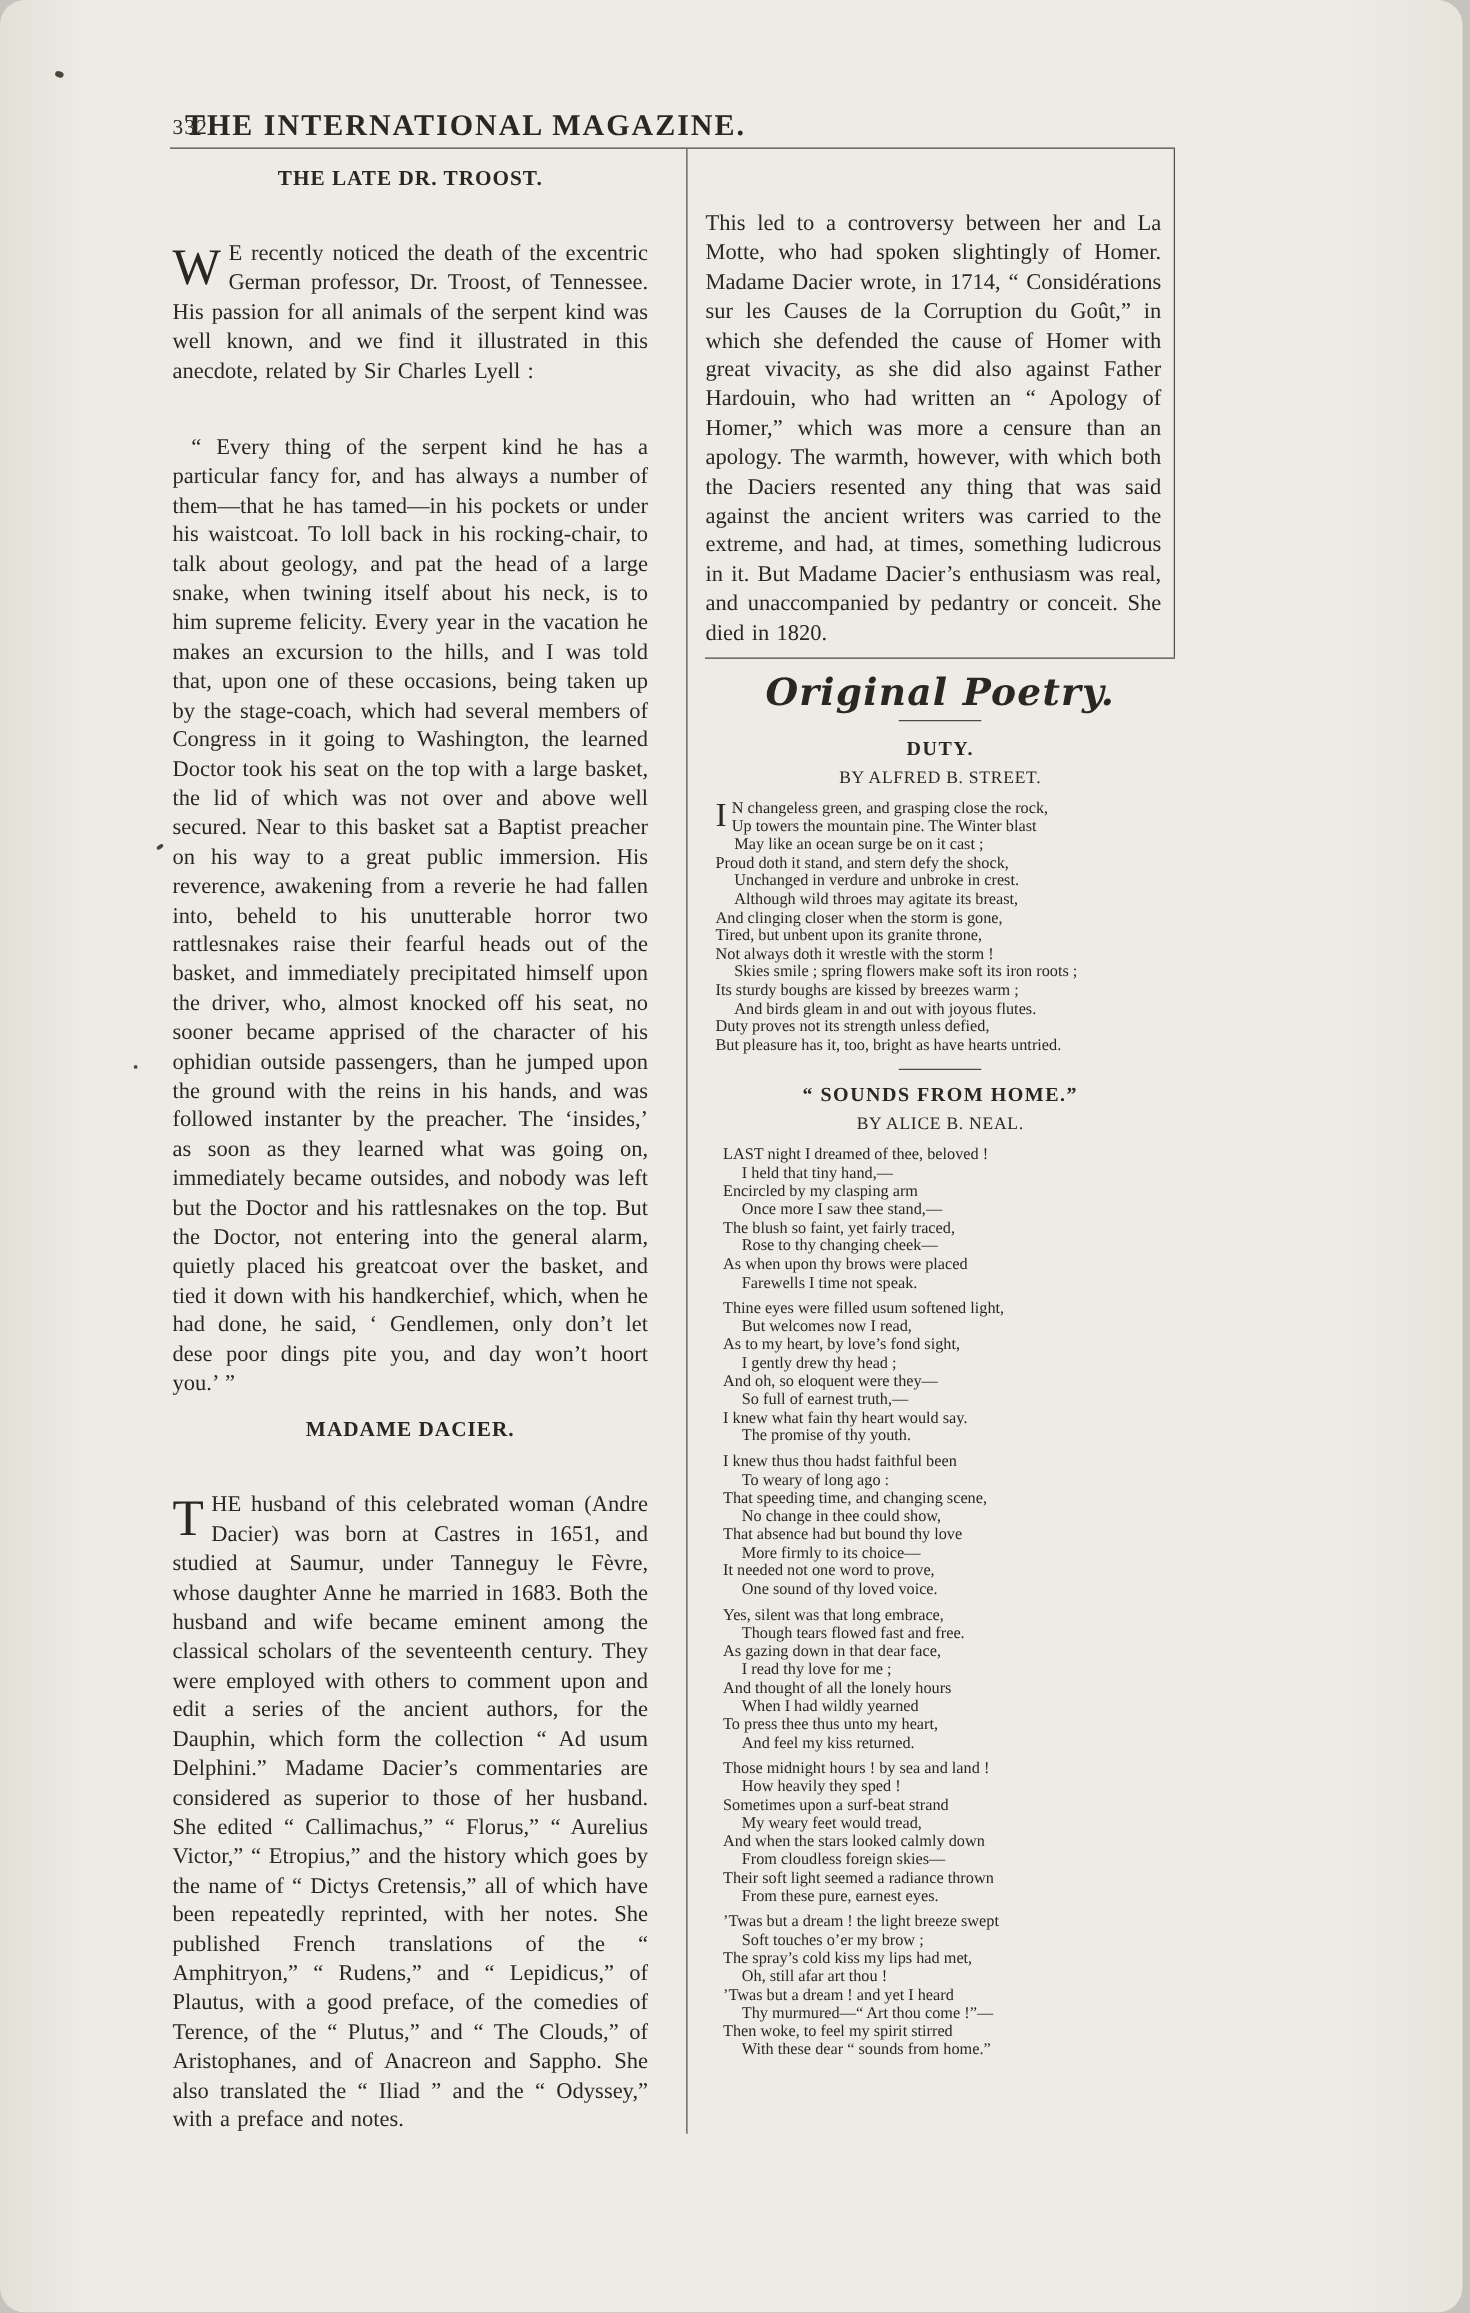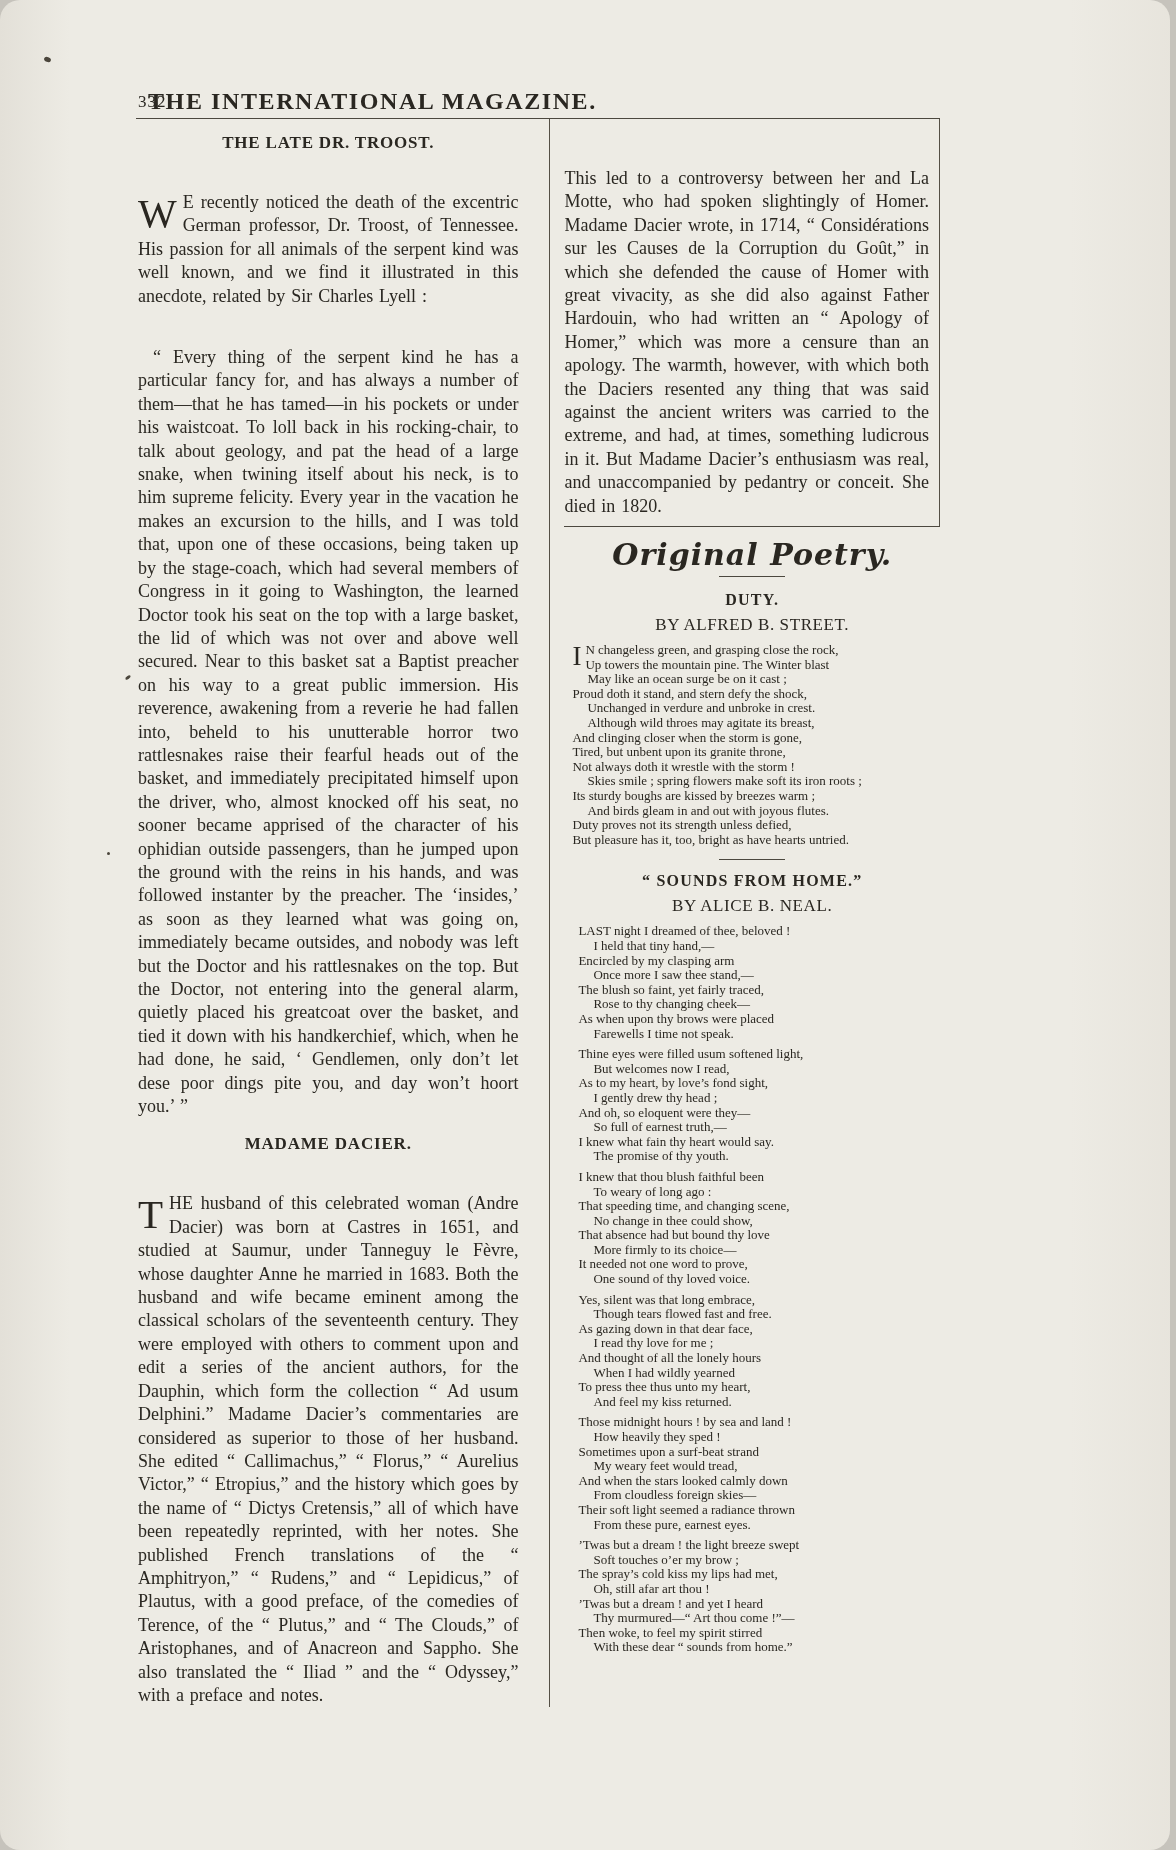--- a/index.html
+++ b/index.html
@@ -28,21 +28,21 @@
   .dropcap { float:left; font-size:41px; line-height:36px; padding:4px 6px 0 0; }
 
   .cont-wrap { border-right:1px solid #544f45; padding:10px 10px 8px 0; }
   .full-rule { border-top:1.5px solid #4c483f; margin:0 0 10px 0; }
 
   .fancy-head { text-align:center; font-family:"DejaVu Serif", serif; font-style:italic; font-weight:bold; font-size:30px; letter-spacing:1px; margin:8px 0 4px; }
   .short-rule { width:66px; border-top:1.5px solid #4c483f; margin:2px auto 14px auto; }
   .mid-rule { width:66px; border-top:1.5px solid #4c483f; margin:12px auto 12px auto; }
 
   .poem-title { text-align:center; font-size:16px; font-weight:bold; letter-spacing:1.2px; margin:0 0 6px; }
-  .byline { text-align:center; font-size:17px; letter-spacing:0.6px; margin-bottom:8px; }
+  .byline { text-align:center; font-size:14px; letter-spacing:0.6px; margin-bottom:8px; }
   .poem-body { font-size:13px; line-height:14.6px; padding-left:8px; }
   .pline { white-space:nowrap; }
   .pline.ind { padding-left:15px; }
   .pdrop { float:left; font-size:27px; line-height:25px; padding:1px 4px 0 0; }
   .stanza { margin-bottom:6px; }
   .poem2 .poem-body { padding-left:14px; }
 
   .speck { position:absolute; background:#4b463c; border-radius:50%; }
   .s1 { left:44px; top:57px; width:7px; height:5px; transform:rotate(20deg); }
   .s2 { left:125px; top:676px; width:6px; height:3px; transform:rotate(-35deg); }
@@ -134,21 +134,21 @@
                   <div class="pline">Thine eyes were filled usum softened light,</div>
                   <div class="pline ind">But welcomes now I read,</div>
                   <div class="pline">As to my heart, by love’s fond sight,</div>
                   <div class="pline ind">I gently drew thy head ;</div>
                   <div class="pline">And oh, so eloquent were they—</div>
                   <div class="pline ind">So full of earnest truth,—</div>
                   <div class="pline">I knew what fain thy heart would say.</div>
                   <div class="pline ind">The promise of thy youth.</div>
                 </div>
                 <div class="stanza">
-                  <div class="pline">I knew that thou blush faithful been</div>
+                  <div class="pline">I knew thus thou hadst faithful been</div>
                   <div class="pline ind">To weary of long ago :</div>
                   <div class="pline">That speeding time, and changing scene,</div>
                   <div class="pline ind">No change in thee could show,</div>
                   <div class="pline">That absence had but bound thy love</div>
                   <div class="pline ind">More firmly to its choice—</div>
                   <div class="pline">It needed not one word to prove,</div>
                   <div class="pline ind">One sound of thy loved voice.</div>
                 </div>
                 <div class="stanza">
                   <div class="pline">Yes, silent was that long embrace,</div>

